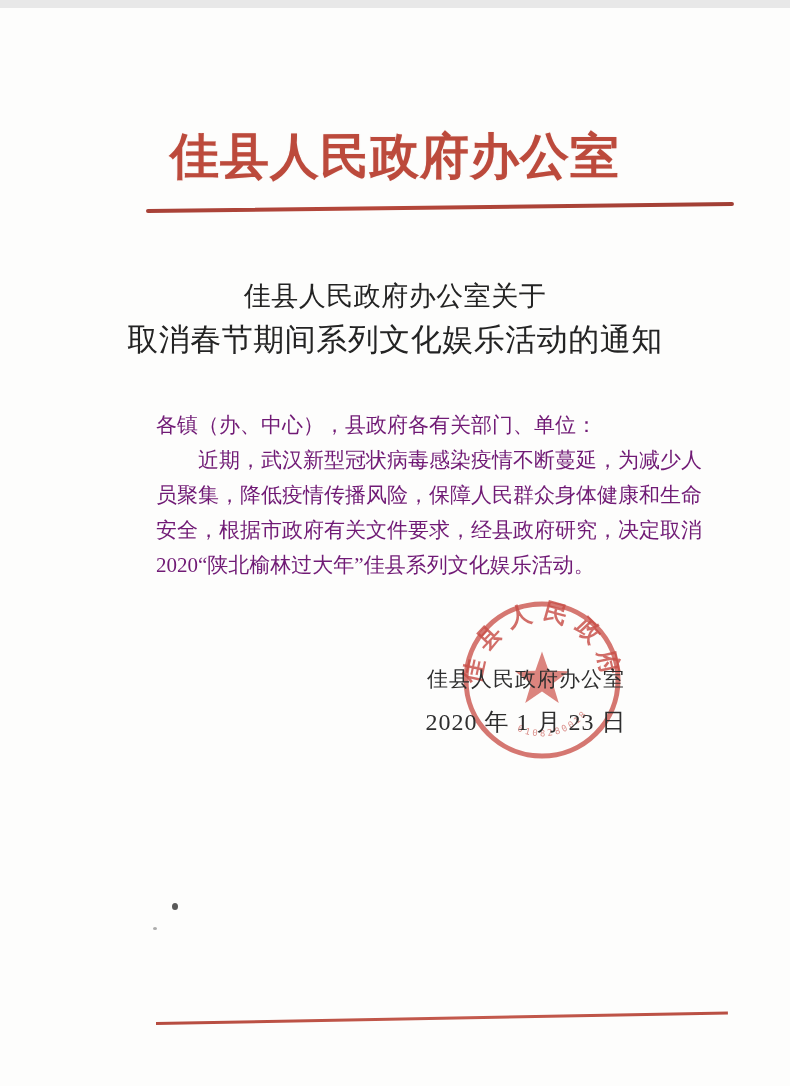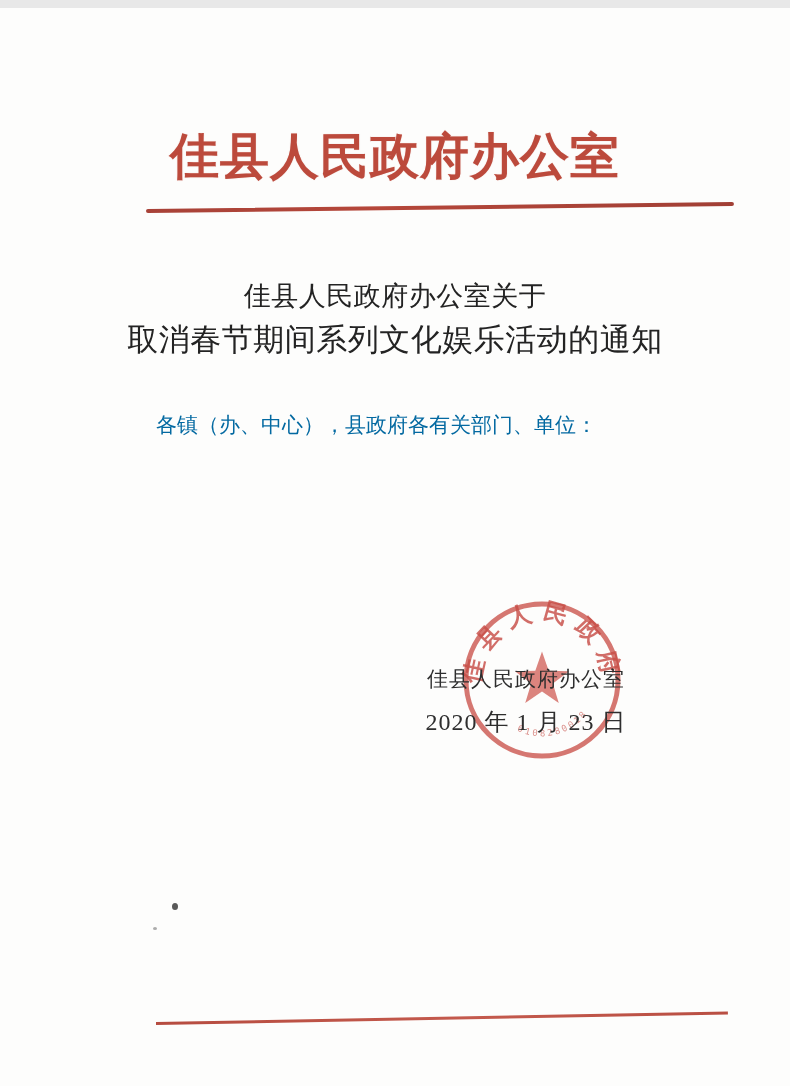--- a/index.html
+++ b/index.html
@@ -30,21 +30,21 @@
   .doc-title{
     position:absolute;left:0;top:266px;width:100%;
     text-align:center;color:#232323;font-weight:normal;
     line-height:44px;
   }
   .doc-title .t1{font-size:27px;letter-spacing:0.5px;}
   .doc-title .t2{font-size:31px;letter-spacing:0.5px;}
   
   .body-text{
     position:absolute;left:156px;top:400px;width:580px;
-    color:#0369a1;font-size:21px;line-height:35px;
+    color:#701a75;font-size:21px;line-height:35px;
     font-family:"Liberation Serif","DejaVu Serif",serif;
   }
   .body-text .para{white-space:pre-line;}
   
   .sign-block{
     position:absolute;left:420px;top:657px;width:212px;
     text-align:center;color:#2e2e2e;z-index:3;
   }
   .sign-block .issuer{font-size:21px;letter-spacing:1px;}
   .sign-block .date{font-size:24px;margin-top:13px;letter-spacing:1px;}
@@ -73,20 +73,24 @@
 
   <div class="masthead-rule"></div>
 
   <div class="doc-title">
     <div class="t1">佳县人民政府办公室关于</div>
     <div class="t2">取消春节期间系列文化娱乐活动的通知</div>
   </div>
 
   <div class="body-text">
     <div class="salutation">各镇（办、中心），县政府各有关部门、单位：</div>
+    <div class="para">　　近期，武汉新型冠状病毒感染疫情不断蔓延，为减少人
+员聚集，降低疫情传播风险，保障人民群众身体健康和生命
+安全，根据市政府有关文件要求，经县政府研究，决定取消
+2020“陕北榆林过大年”佳县系列文化娱乐活动。</div>
   </div>
 
   <svg class="seal" viewBox="-86 -86 172 172" xmlns="http://www.w3.org/2000/svg">
     <defs>
       <path id="sealTopArc" d="M -58 20 A 61 61 0 1 1 58 20" fill="none"></path>
       <path id="sealBottomArc" d="M -48 30 A 57 57 0 0 0 48 30" fill="none"></path>
     </defs>
     <circle cx="0" cy="0" r="76" fill="none" stroke="rgba(198,66,58,0.78)" stroke-width="5"></circle>
     <polygon points="0,-30 7.05,-9.71 28.53,-9.27 11.41,3.71 17.63,24.27 0,12 -17.63,24.27 -11.41,3.71 -28.53,-9.27 -7.05,-9.71" transform="scale(0.95)" fill="rgba(202,70,62,0.72)"></polygon>
     <text font-size="24" font-weight="bold" letter-spacing="9" fill="rgba(197,62,55,0.82)" text-anchor="middle" font-family="Liberation Serif, DejaVu Serif, serif">

